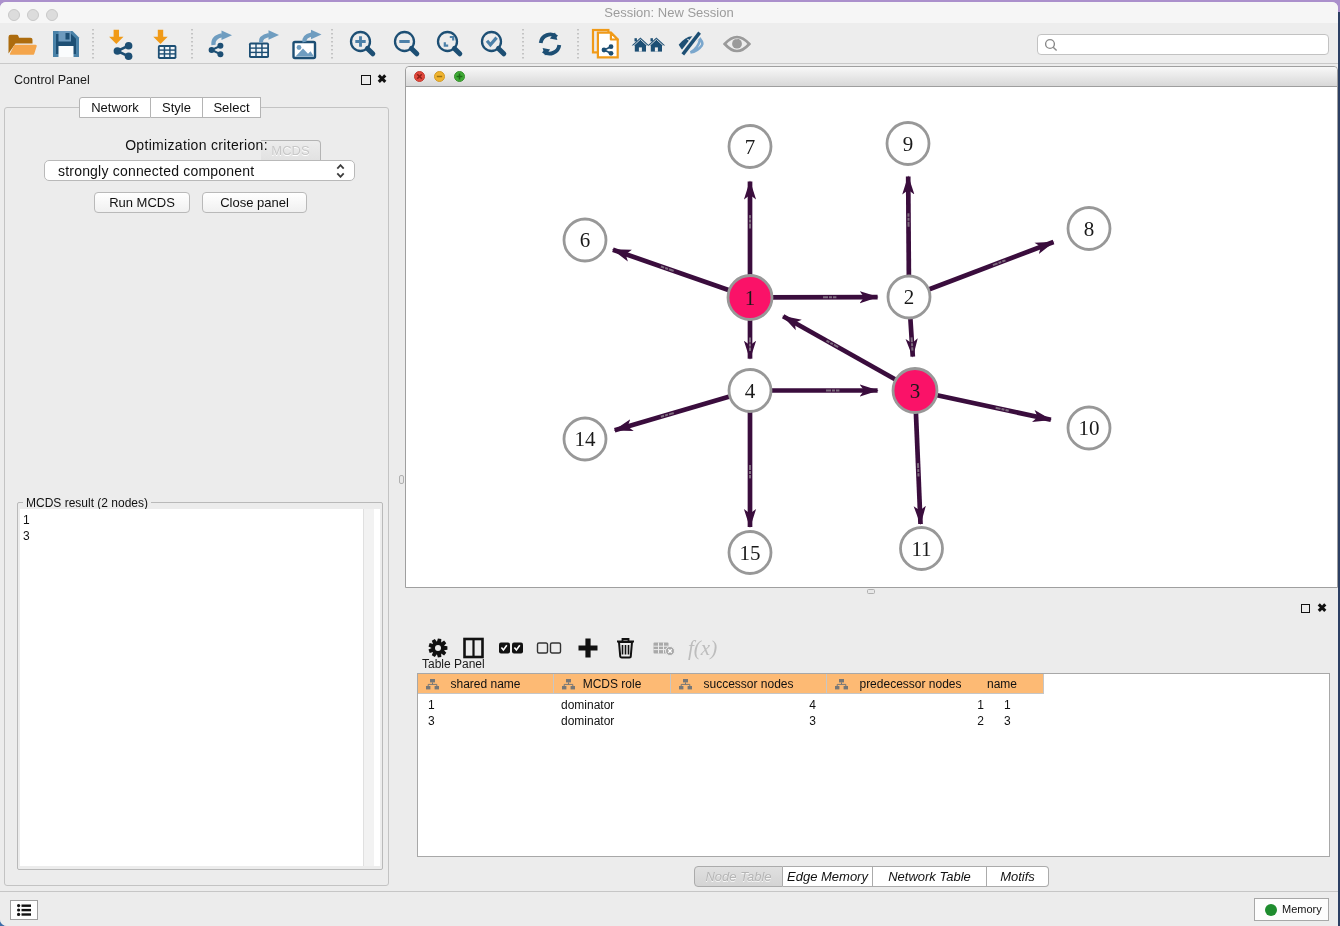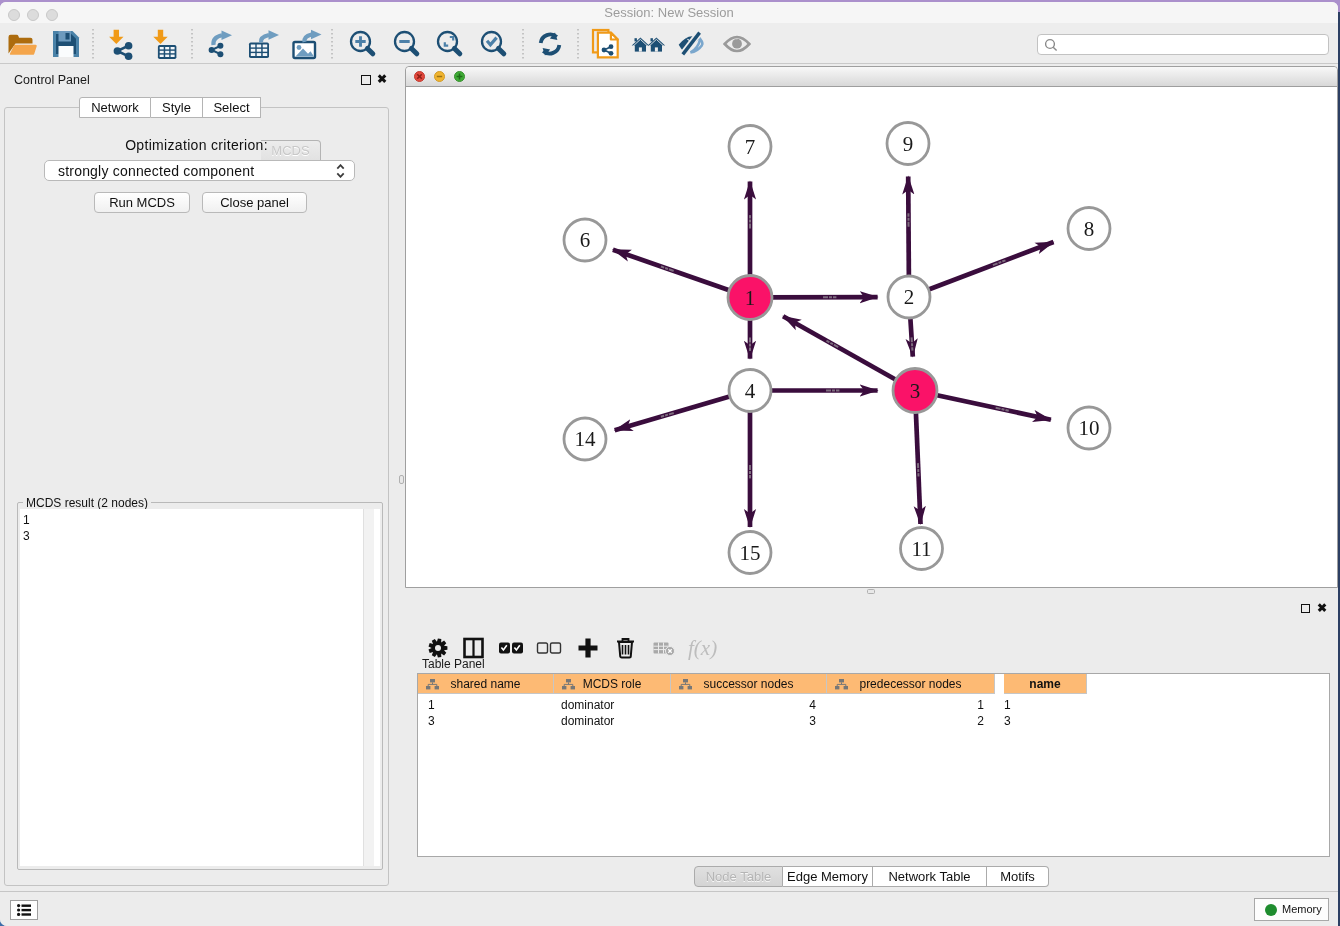--- a/index.html
+++ b/index.html
@@ -65,21 +65,21 @@
           border:1px solid #b0b0b0; }
   
   #tpanel { left:405px; top:595px; width:933px; height:294px; background:#ececec; }
   #tphead { position:absolute; left:17px; top:19px; font-size:12px; color:#1a1a1a;margin-top:41px; }
   #tablewrap { position:absolute; left:12px; top:76px; width:913px; height:184px;
                background:#fff; border:1px solid #a8a8a8; }
   .th { position:absolute; top:0; height:20px; background:#fdba74;
         border-right:1px solid #c6c6c6; border-bottom:1px solid #c6c6c6;
         font-size:12px; color:#111; text-align:center; line-height:20px; }
   .td { position:absolute; font-size:12px; color:#111; height:16px; line-height:16px; }
-  .btabs { position:absolute; top:269px; left:289px; height:21px; display:flex; }
+  .btabs { position:absolute; top:269px; left:289px; height:21px; display:flex;font-style:italic; }
   .btab { height:21px; border:1px solid #ababab; border-left:none; background:#fff;
           font-size:13px; color:#111; text-align:center; line-height:19px; }
   .btab.first { border-left:1px solid #ababab; border-radius:4px 0 0 4px; }
   .btab.last { border-radius:0 4px 4px 0; }
   .btab.sel { background:linear-gradient(#e0e0e0,#d4d4d4); color:#b5b5b5;
               text-shadow:0 1px 0 #f8f8f8; }
   
   #statusbar { left:0; top:889px; width:1338px; height:37px; background:#ececec;
                border-top:1px solid #c6c6c6; }
   #listbtn { position:absolute; left:10px; top:8px; width:28px; height:20px;
@@ -456,21 +456,21 @@
             <rect x="0" y="7" width="4.4" height="3.4" fill="#777"></rect>
             <rect x="8.6" y="7" width="4.4" height="3.4" fill="#777"></rect>
             <path d="M6.5,3.4 v2 M2.2,7 v-1.6 h8.6 v1.6" fill="none" stroke="#777" stroke-width="1"></path>
           </svg>successor nodes</div>
         <div class="th" style="left:409px; width:168px;"><svg width="13" height="11" viewBox="0 0 13 11" style="position:absolute;left:8px;top:5px;">
             <rect x="4" y="0" width="5" height="3.4" fill="#777"></rect>
             <rect x="0" y="7" width="4.4" height="3.4" fill="#777"></rect>
             <rect x="8.6" y="7" width="4.4" height="3.4" fill="#777"></rect>
             <path d="M6.5,3.4 v2 M2.2,7 v-1.6 h8.6 v1.6" fill="none" stroke="#777" stroke-width="1"></path>
           </svg>predecessor nodes</div>
-        <div class="th" style="left:586px; width:83px;font-weight:bold;">name</div>
+        <div class="th" style="left:543px; width:83px;">name</div>
         <div class="td" style="left:10px; top:23px;">1</div>
         <div class="td" style="left:143px; top:23px;">dominator</div>
         <div class="td" style="left:253px; top:23px; width:145px; text-align:right;">4</div>
         <div class="td" style="left:409px; top:23px; width:157px; text-align:right;">1</div>
         <div class="td" style="left:586px; top:23px;">1</div>
         <div class="td" style="left:10px; top:39px;">3</div>
         <div class="td" style="left:143px; top:39px;">dominator</div>
         <div class="td" style="left:253px; top:39px; width:145px; text-align:right;">3</div>
         <div class="td" style="left:409px; top:39px; width:157px; text-align:right;">2</div>
         <div class="td" style="left:586px; top:39px;">3</div>

